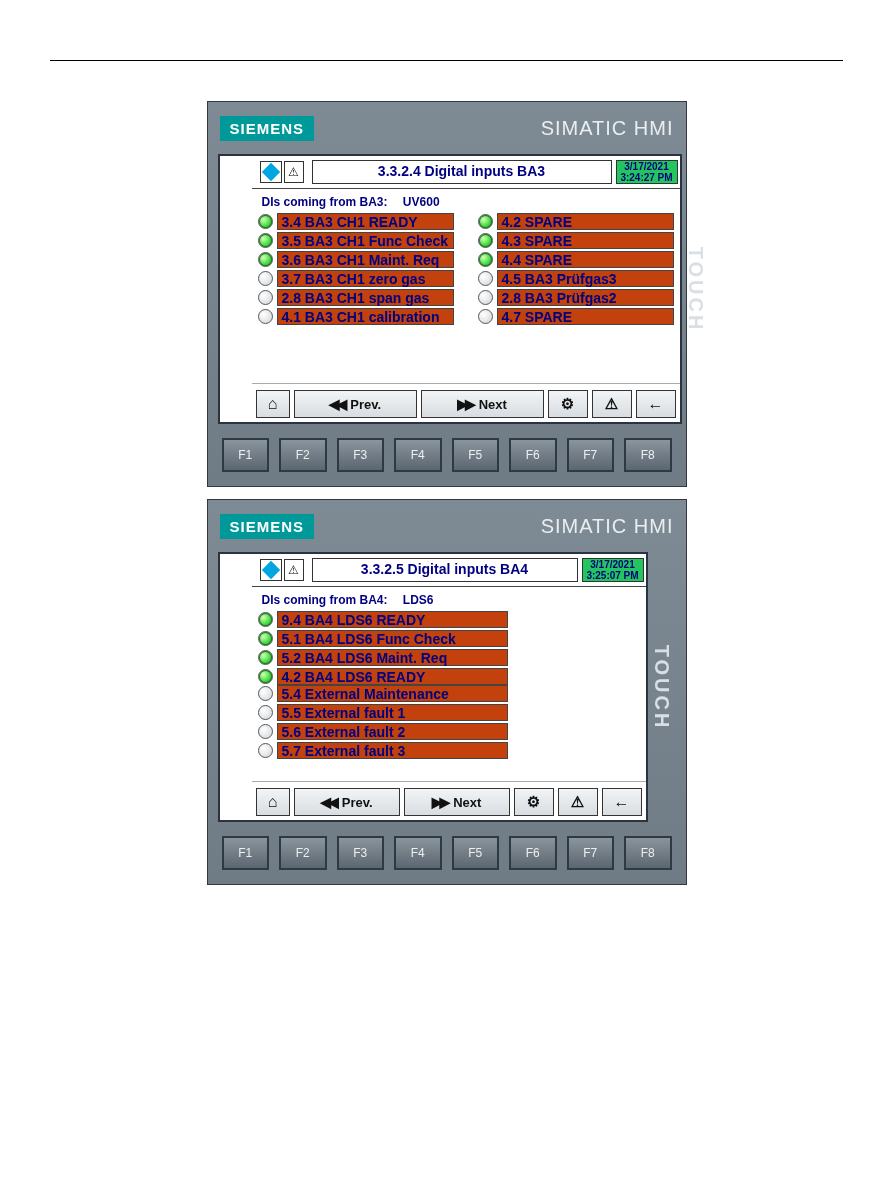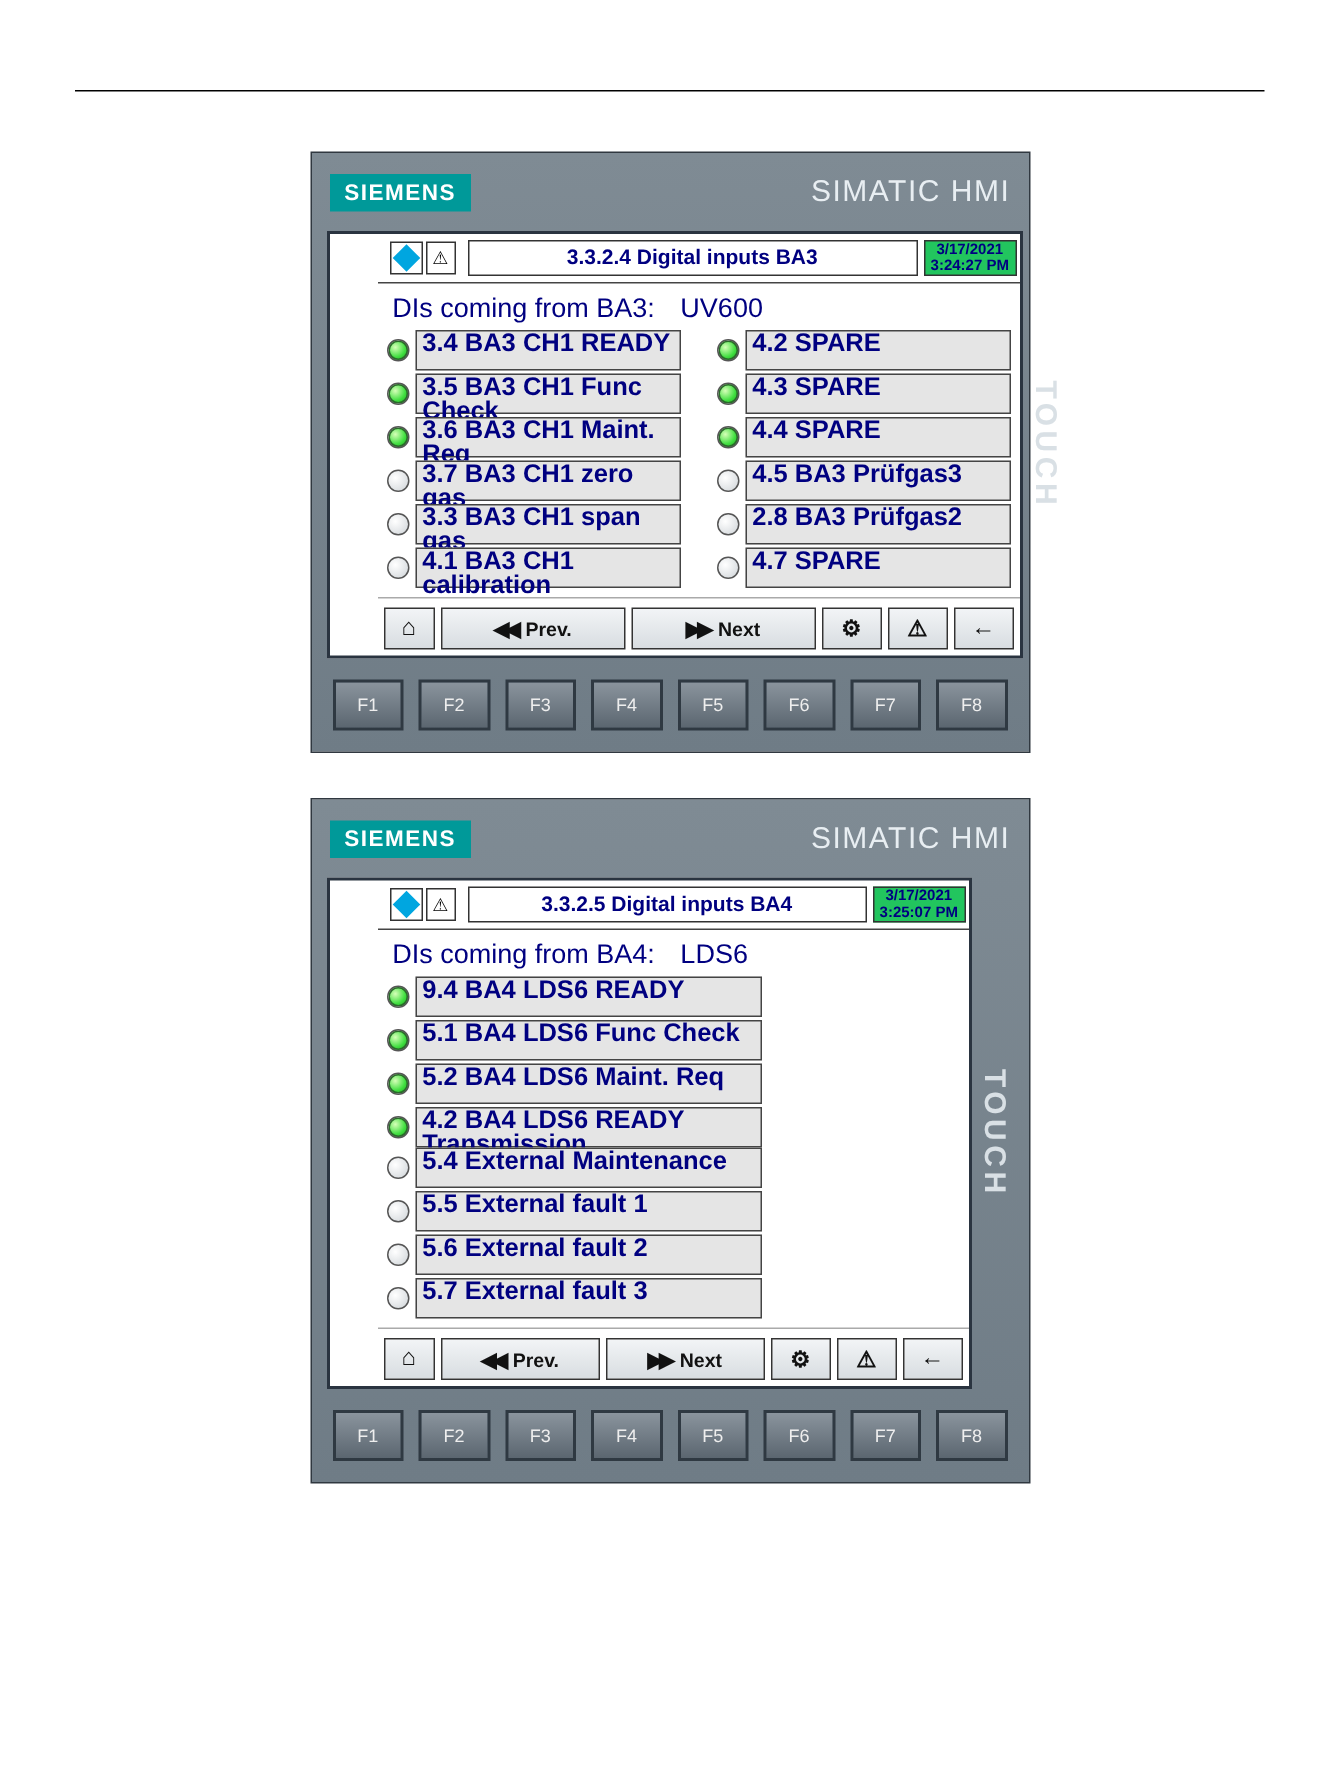--- a/index.html
+++ b/index.html
@@ -10,21 +10,21 @@
     color: #111;
   }
   .page-rule {
     height: 1px;
     background: #000;
     margin: 60px 50px 40px 50px;
   }
   .panel-wrap {
     display: flex;
     justify-content: center;
-    margin-bottom: 30px;
+    margin-bottom: 12px;
   }
   .device {
     width: 480px;
     background: #7a8690;
     background: linear-gradient(180deg, #7f8b94 0%, #6f7c86 100%);
     border: 1px solid #303840;
     padding: 10px 10px 14px 10px;
     position: relative;
   }
   
@@ -149,22 +149,22 @@
     color: #000;
   }
   
   .content {
     flex: 1;
     padding: 4px 6px 6px 6px;
     font-size: 12px;
     color: #000080;
   }
   .subheader {
-    font-weight: normal;
-    font-size: 18px;
+    font-weight: bold;
+    font-size: 12px;
     padding: 2px 0 4px 4px;
   }
   .subheader .suffix {
     display: inline-block;
     margin-left: 12px;
   }
   .section-label {
     font-weight: bold;
     font-size: 13px;
     padding: 6px 0 2px 4px;
@@ -194,27 +194,27 @@
   .led.on {
     background: radial-gradient(circle at 35% 35%, #d6ffb8, #3fde3f 55%, #1d9a1d);
     box-shadow: 0 0 0 1px #2a6b2a inset;
   }
   .led.off {
     background: radial-gradient(circle at 35% 35%, #ffffff, #cfd4d8);
   }
   .di-label {
     flex: 1;
     border: 1px solid #444;
-    background: #e5e5e5;
+    background: #c2410c;
     padding: 0 4px;
     font-weight: bold;
-    font-size: 17px;
+    font-size: 14px;
     color: #000080;
     line-height: 16px;
-    height: 27px;
+    height: 17px;
   }
   
   .navbar {
     display: flex;
     align-items: stretch;
     gap: 4px;
     padding: 6px 4px 4px 4px;
     border-top: 1px solid #aaa;
   }
   .nav-btn {
@@ -316,21 +316,21 @@
                 <div class="di-row">
                   <span class="led on"></span>
                   <span class="di-label">3.6 BA3 CH1 Maint. Req</span>
                 </div>
                 <div class="di-row">
                   <span class="led off"></span>
                   <span class="di-label">3.7 BA3 CH1 zero gas</span>
                 </div>
                 <div class="di-row">
                   <span class="led off"></span>
-                  <span class="di-label">3.3 BA3 CH1 span gas</span>
+                  <span class="di-label">2.8 BA3 CH1 span gas</span>
                 </div>
                 <div class="di-row">
                   <span class="led off"></span>
                   <span class="di-label">4.1 BA3 CH1 calibration</span>
                 </div>
               </div>
             <div class="di-col">
                 <div class="di-row">
                   <span class="led on"></span>
                   <span class="di-label">4.2 SPARE</span>

